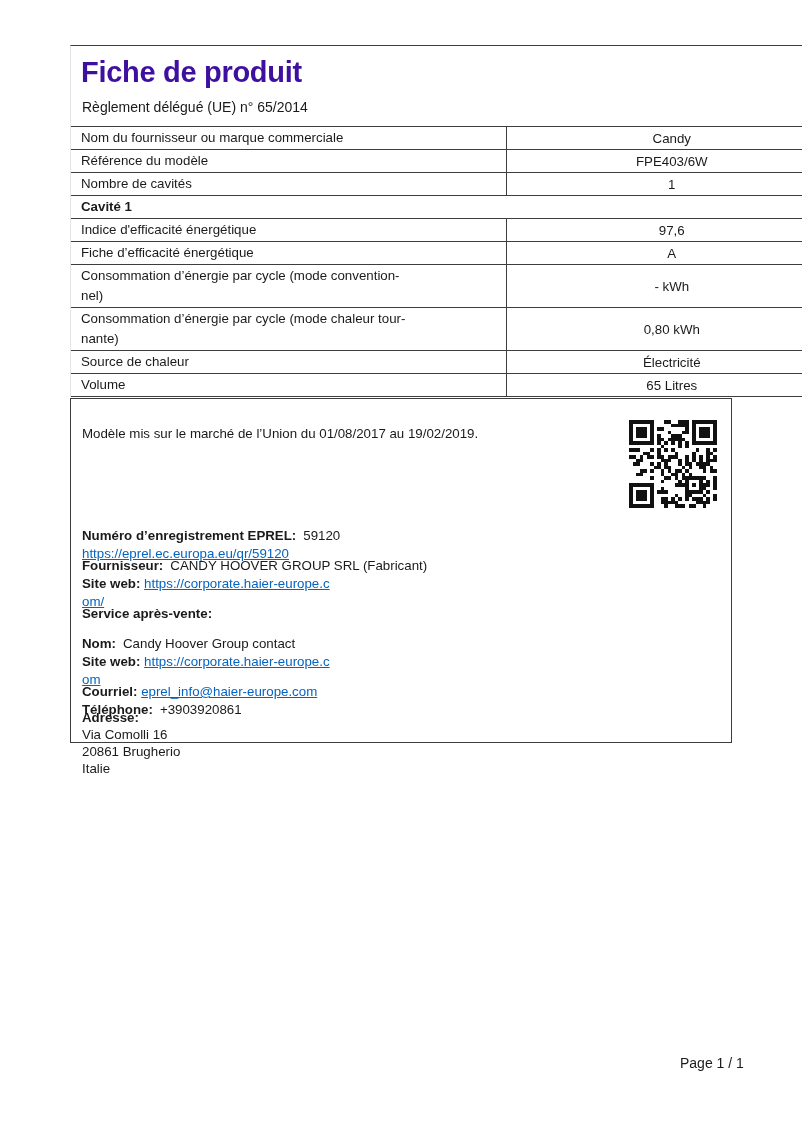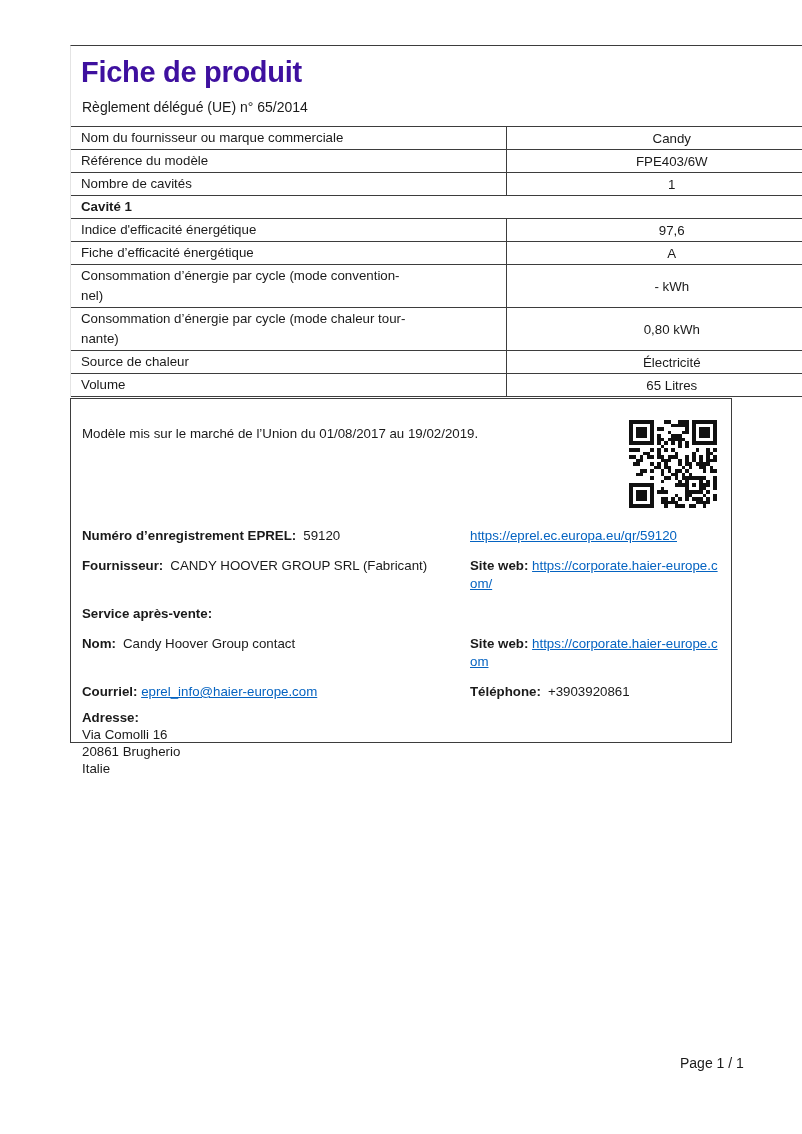--- a/index.html
+++ b/index.html
@@ -40,21 +40,21 @@
   tr.section td{font-weight:bold;padding:3px 10px;line-height:16px;}
   tr.tall td.label{line-height:20px;padding:1px 10px;}
 
   
   .box2{
     position:absolute;left:70px;top:398px;width:662px;height:345px;
     border:1px solid var(--line-color);background:#fff;font-size:13.3px;
   }
   .statement{position:absolute;left:11px;top:13px;width:520px;line-height:17px;}
   .qr{position:absolute;top:21px;right:14px;width:88px;height:88px;}
-  .row{position:absolute;left:11px;right:9px;display:flex;line-height:18px;}
+  .row{position:absolute;left:11px;right:9px;display:flex;line-height:18px;flex-direction:column;}
   .r1{top:128px}.r2{top:158px}.r3{top:206px}.r4{top:236px}.r5{top:284px}
   .col-l{flex:1;padding-right:12px;}
   .col-r{width:252px;}
   .lbl{font-weight:bold;}
   .val{margin-left:7px;}
   a{color:var(--link-color);text-decoration:underline;word-break:break-all;}
   .addr{position:absolute;left:11px;top:310px;line-height:17px;}
   .addr-lines{white-space:pre-line;}
 
   .footer{position:absolute;left:680px;top:1055px;font-size:14px;}

